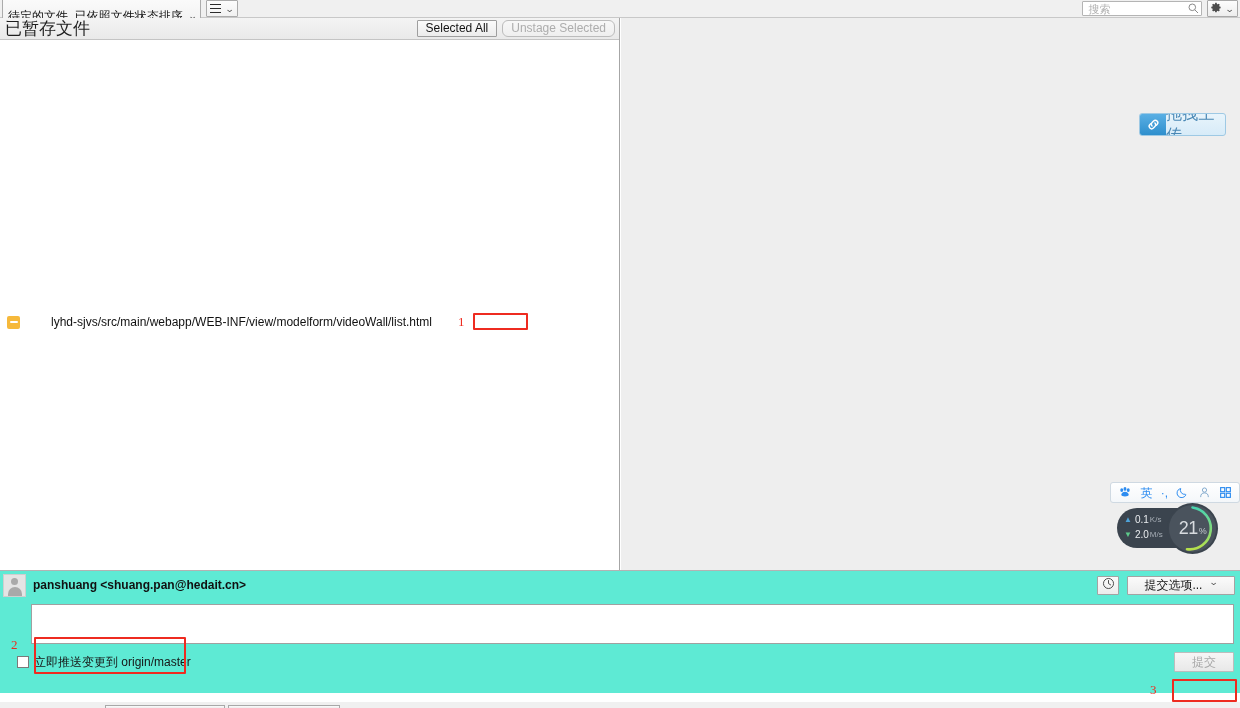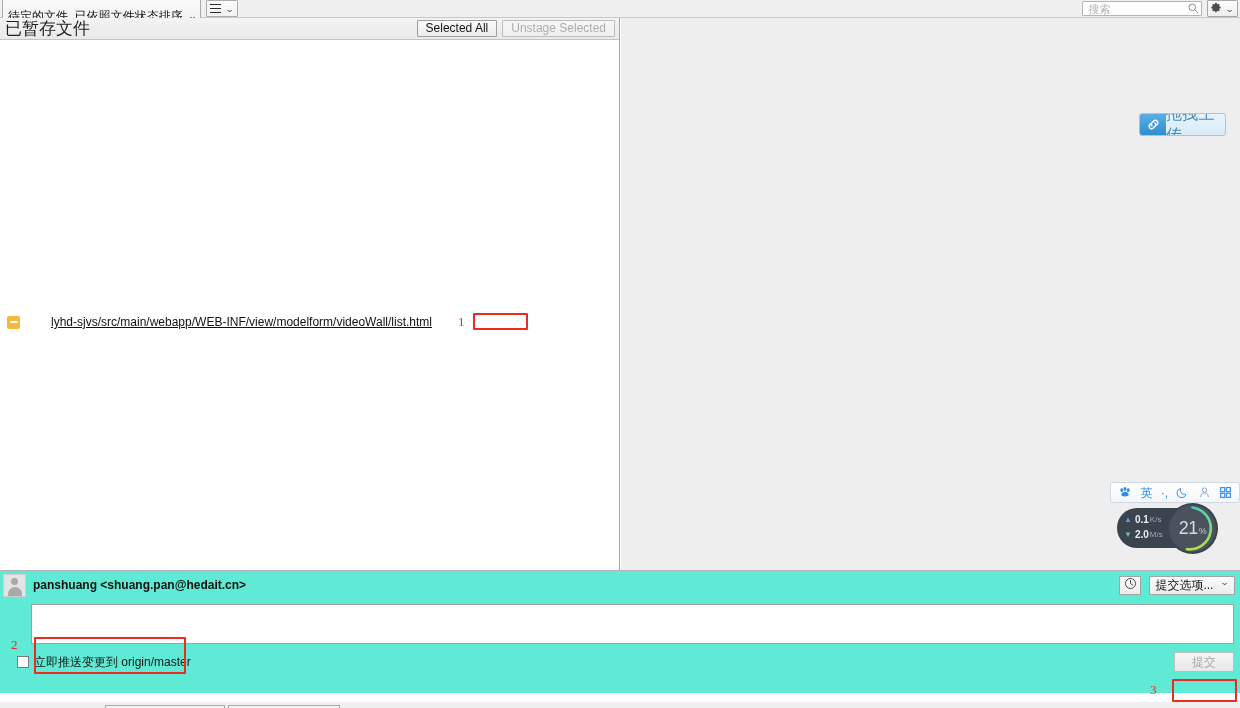--- a/index.html
+++ b/index.html
@@ -162,20 +162,21 @@
     line-height: 15px;
     box-sizing: border-box;
     white-space: nowrap;
     cursor: pointer;
   }
   .btn.disabled {
     color: #adadad;
     border-color: #bcbcbc;
     background: linear-gradient(to bottom,#f7f7f7 0%,#efefef 100%);
     cursor: default;
+    border-radius: 6px;
   }
   .btn + .btn { margin-left: 5px; }
 
   .staged-body { height: 270px; background: #fff; }
   .unstaged-body { height: 270px; background: #fff; }
 
   .file-row {
     display: flex;
     align-items: center;
     height: 20px;
@@ -195,21 +196,20 @@
     left: 2.5px; top: 5.5px;
     width: 8px; height: 2px;
     background: #ffffff;
     border-radius: 1px;
   }
   .file-path {
     margin-left: 31px;
     font-size: 12px;
     color: #111;
     white-space: nowrap;
-    text-decoration: underline;
   }
 
   
   .right-panel {
     position: absolute;
     left: 621px; top: 18px;
     width: 619px; height: 584px;
     background: #eeeeee;
   }
 
@@ -276,21 +276,21 @@
   .net-line {
     display: flex;
     align-items: center;
     height: 15px;
     font-size: 9px;
     line-height: 15px;
   }
   .net-arrow { font-size: 8px; margin-right: 3px; }
   .net-arrow.up { color: #4ea3d9; }
   .net-arrow.down { color: #5dc98a; }
-  .net-val { color: #e8ebee; font-weight: bold; font-size: 10px; }
+  .net-val { color: #e8ebee; font-weight: normal; font-size: 10px; }
   .net-unit { color: #a6adb5; font-size: 8px; margin-left: 1px; }
 
   .gauge {
     position: absolute;
     left: 1169px; top: 505px;
     width: 47px; height: 47px;
     border-radius: 50%;
     background: #4a535d;
     box-shadow: 0 0 0 2px #3b444e;
   }
@@ -364,21 +364,21 @@
     width: 22px; height: 19px;
     background: linear-gradient(to bottom,#fbfbfb 0%,#ececec 100%);
     border: 1px solid #a3a3a3;
     border-radius: 1px;
     display: flex; align-items: center; justify-content: center;
     box-sizing: border-box;
   }
   .opt-btn {
     margin-left: 8px;
     height: 19px;
-    padding: 0 5px;
+    padding: 0 16px;
     background: linear-gradient(to bottom,#fbfbfb 0%,#ececec 100%);
     border: 1px solid #a3a3a3;
     border-radius: 1px;
     display: flex; align-items: flex-start;
     font-size: 12px; color: #141414;
     box-sizing: border-box;
     white-space: nowrap;
   }
   .opt-btn .caret { margin-left: 8px; color: #5a5a5a; font-size: 9px; transform: scaleX(1.3);}
 

